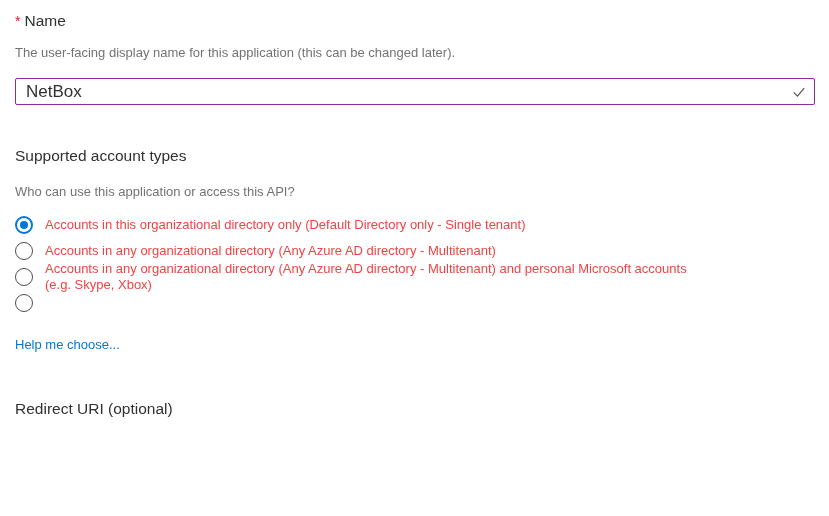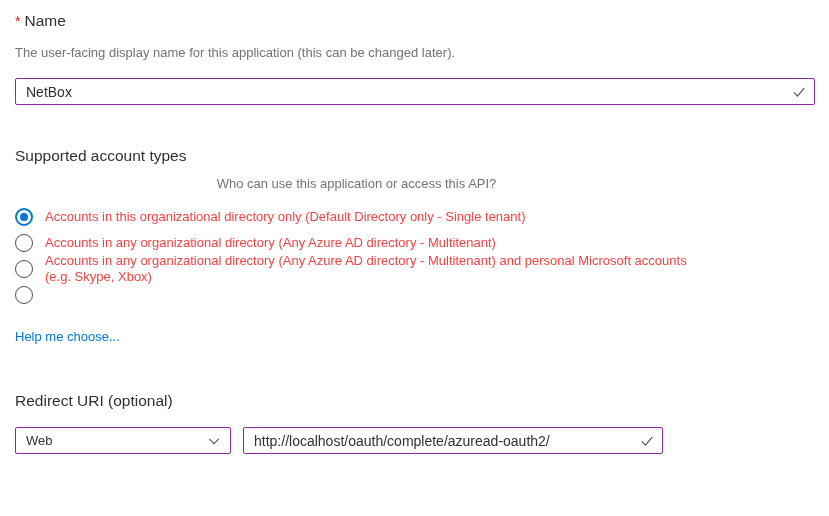--- a/index.html
+++ b/index.html
@@ -36,38 +36,38 @@
   .name-desc { margin-top: 12px; }
 
   .input-wrap { position: relative; }
   .text-input {
     width: 100%;
     height: 27px;
     border: 1px solid #8A2DA2;
     border-radius: 2px;
     background: #ffffff;
     font-family: "Liberation Sans", sans-serif;
-    font-size: 14px;
+    font-size: 17px;
     color: #323130;
     padding: 0 30px 0 10px;
     outline: none;
   }
   .name-input-wrap { margin-top: 16px; width: 800px; }
   .input-check {
     position: absolute;
     right: 9px;
     top: 7px;
     width: 14px;
     height: 14px;
     pointer-events: none;
   }
 
   
   .sat-title { margin-top: 41px; }
-  .sat-question { margin-top: 8px; text-align: center; }
+  .sat-question { margin-top: 16px; }
   .radio-group { margin-top: 11px; }
   .radio-row {
     display: flex;
     align-items: center;
     height: 26px;
     cursor: pointer;
   }
   .radio-circle {
     flex: 0 0 auto;
     width: 18px;
@@ -167,28 +167,14 @@
       <span class="radio-circle"></span>
     </div>
   </div>
 
   <a class="help-link" href="#">Help me choose...</a>
 
   
   <h2 class="section-title ruri-title">Redirect URI (optional)</h2>
 
 
-  <div class="ruri-row">
-    <div class="platform-select">
-      <span>Web</span>
-      <svg class="chevron-icon" viewBox="0 0 16 16">
-        <path d="M2.5 5.5 L8 11 L13.5 5.5" stroke="#5d5c5b" stroke-width="1.4" fill="none"></path>
-      </svg>
-    </div>
-    <div class="input-wrap uri-input-wrap">
-      <input class="text-input" type="text" value="http://localhost/oauth/complete/azuread-oauth2/" style="">
-      <svg class="input-check" viewBox="0 0 16 16">
-        <path d="M2 8.5 L6.2 12.7 L14 3.5" stroke="#575655" stroke-width="1.4" fill="none"></path>
-      </svg>
-    </div>
-  </div>
 
 </div>
 
 </body></html>

